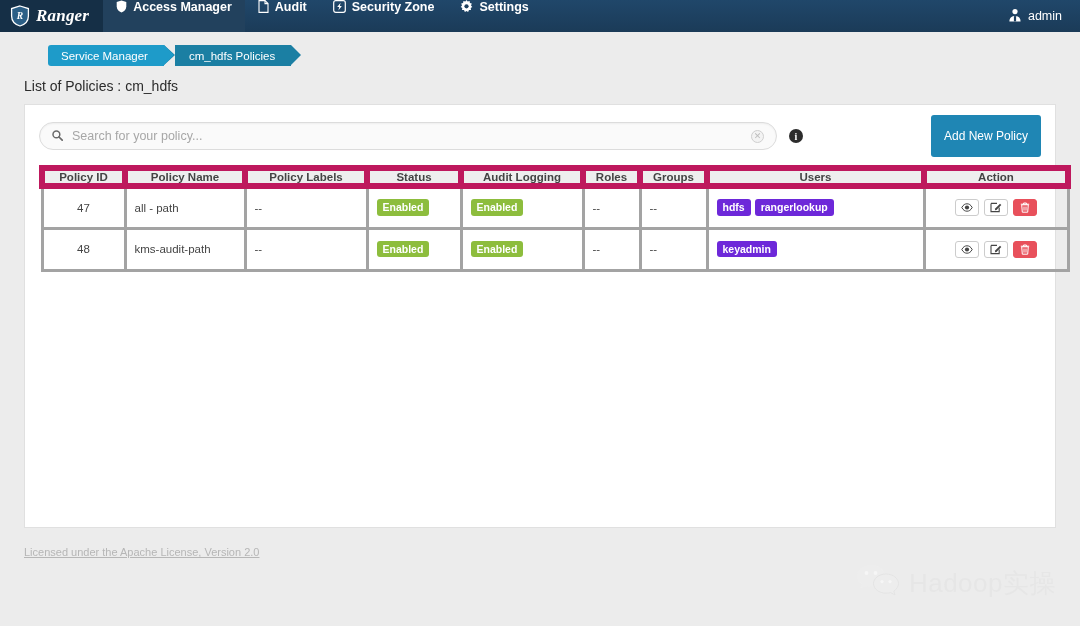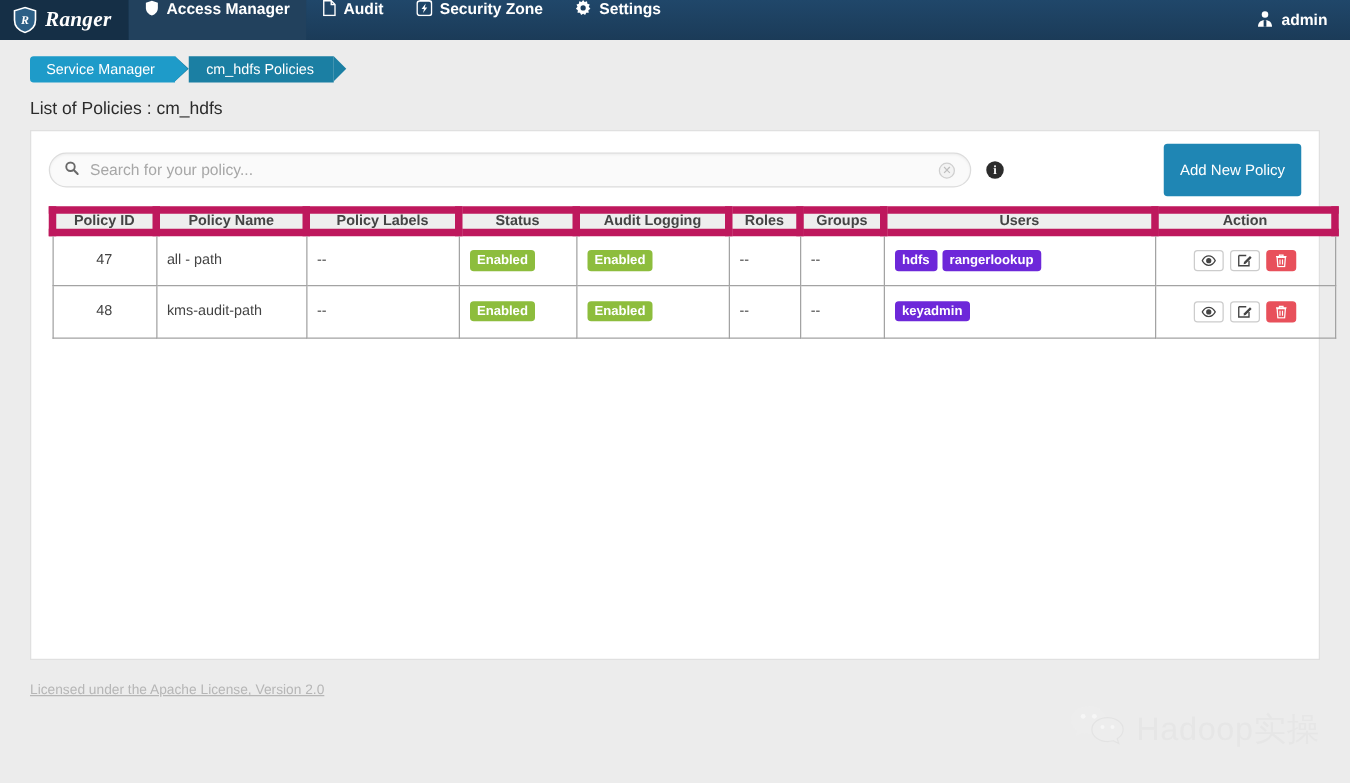--- a/index.html
+++ b/index.html
@@ -45,37 +45,38 @@
     color: #ffffff;
     cursor: pointer;
     white-space: nowrap;
   }
   .navitem.active { background: #22415d; }
   .navitem svg { display: block; }
   .nav-right {
     margin-left: auto;
     display: flex; align-items: center; gap: 6px;
     padding: 0 18px 0 10px;
-    font-size: 12.5px; font-weight: bold;
+    font-size: 12.5px; font-weight: normal;
   }
 
   
   .breadcrumb-wrap {
     padding: 11px 0 0 24px;
     display: flex; align-items: center;
     height: 36px;
   }
   .crumb {
     position: relative;
     height: 21px;
     display: flex; align-items: center;
     padding: 0 16px 0 14px;
     color: #fff;
     font-size: 11.5px;
     cursor: pointer;
+    margin-left: 24px;
   }
   .crumb.first { background: #1e9bc9; border-radius: 3px 0 0 3px; padding-left: 13px; }
   .crumb.second { background: #1b7fa3; margin-left: 11px; }
   .crumb.first::after {
     content: ""; position: absolute; right: -10px; top: 0;
     width: 0; height: 0;
     border-top: 10.5px solid transparent;
     border-bottom: 10.5px solid transparent;
     border-left: 10px solid #1e9bc9;
     z-index: 2;
@@ -176,21 +177,21 @@
     background: #eeeeee;
     border: 6px solid #be185d;
     height: 16px;
     font-size: 11.5px;
     font-weight: bold;
     color: #444;
     text-align: center;
     padding: 0 4px;
   }
   table.policies td {
-    border: 1px solid #a3a3a3;
+    border: 3px solid #a3a3a3;
     height: 42px;
     font-size: 11.5px;
     color: #444;
     padding: 0 8px;
     vertical-align: middle;
   }
   td.c-id { text-align: center; color: #2a8fc0; }
   td.c-name { text-align: left; }
   td.c-labels, td.c-roles, td.c-groups { text-align: left; color: #777; }
   td.c-status, td.c-audit { text-align: left; }

